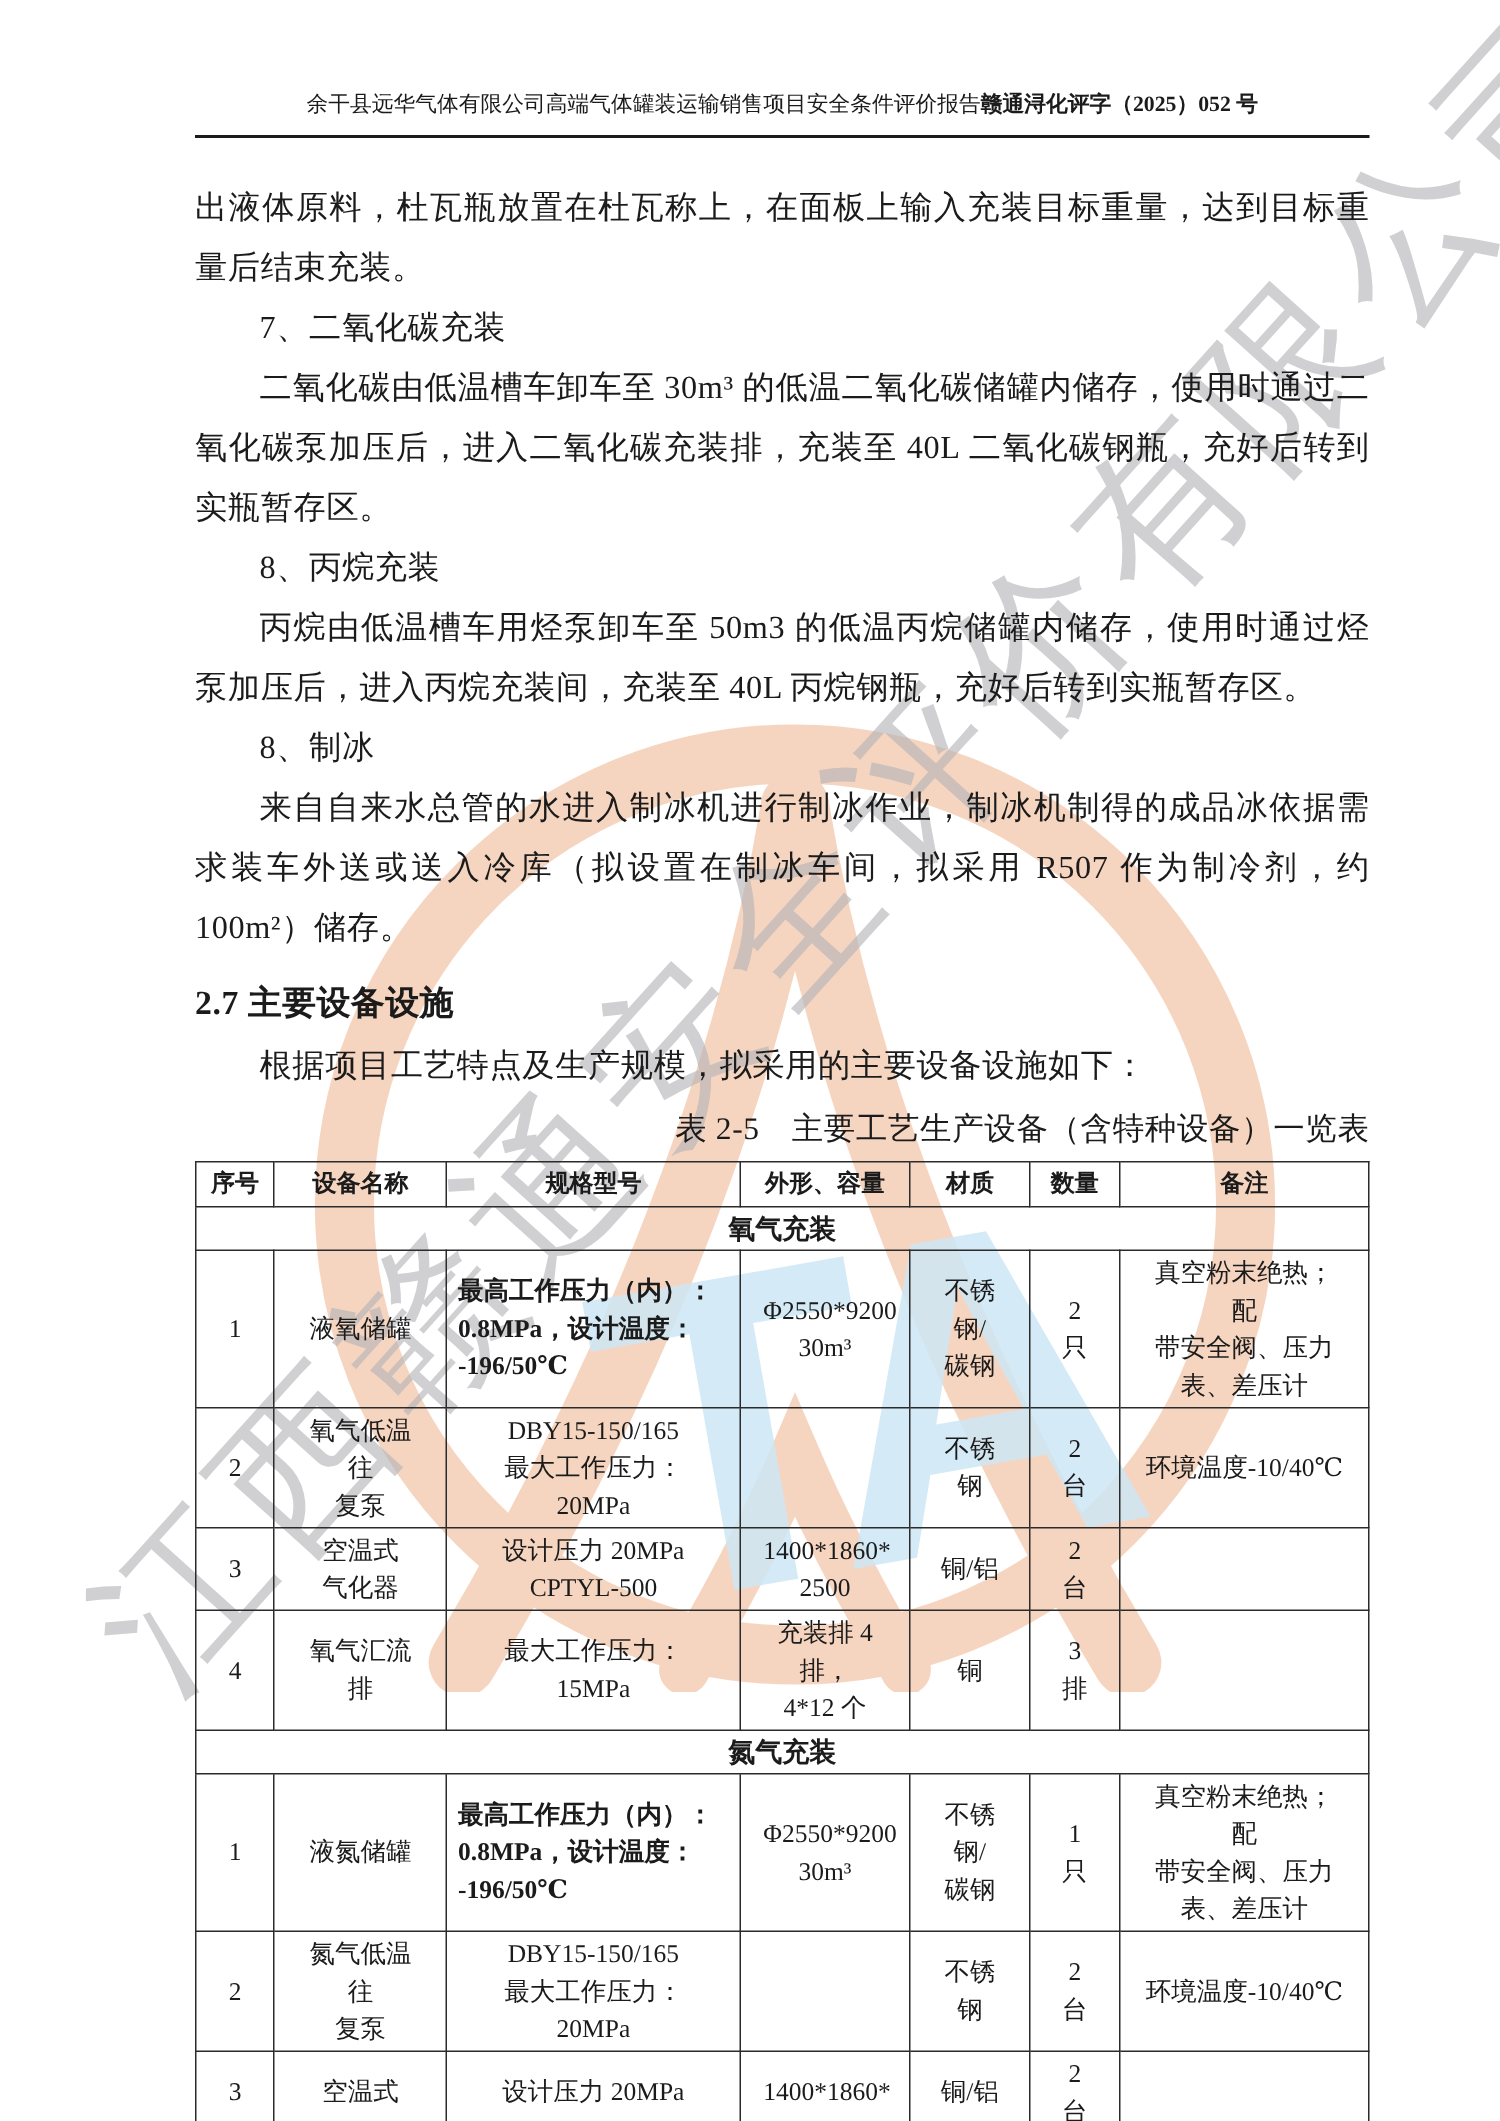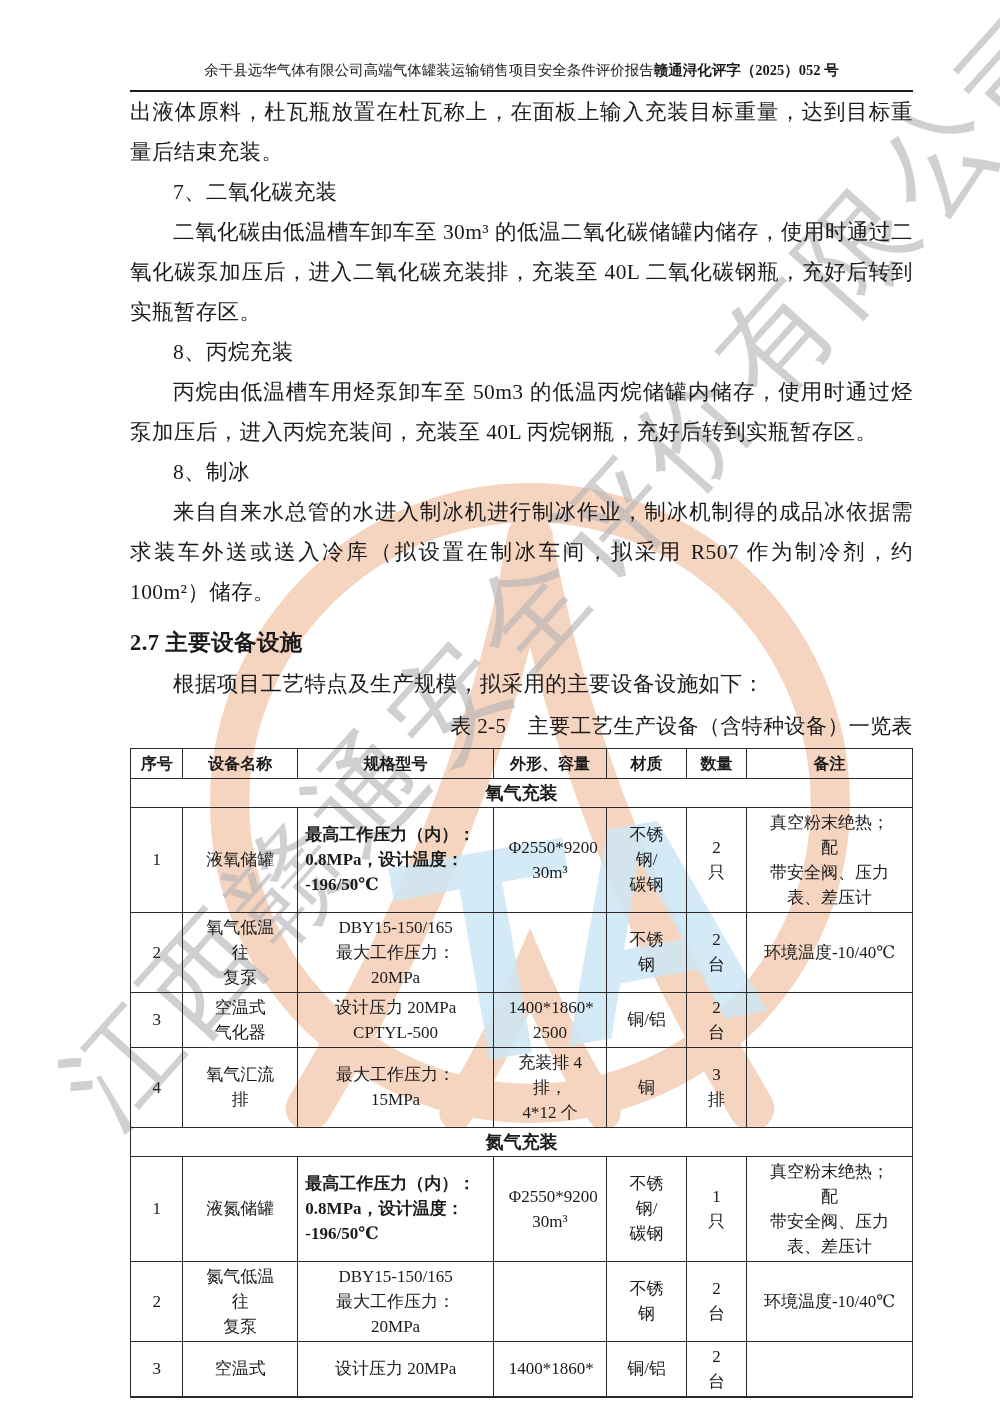--- a/index.html
+++ b/index.html
@@ -34,21 +34,21 @@
   }
   
   .content{position:relative;z-index:1;padding:60px 87px 0 130px;}
   .doc-header{
     display:flex;justify-content:center;align-items:flex-end;
     font-size:14.5px;line-height:1.5;
     border-bottom:2px solid #1b1b1b;
     padding-bottom:8px;
   }
   .doc-header .right{font-weight:600;}
-  .body-text{font-size:21.5px;line-height:40px;text-align:justify;letter-spacing:.4px;}
+  .body-text{margin-top:26px;font-size:21.5px;line-height:40px;text-align:justify;letter-spacing:.4px;}
   .body-text p{margin:0;}
   .indent{text-indent:2em;}
   .h-27{font-weight:bold;font-size:22.5px;margin-top:10px !important;line-height:42px;}
   .table-title{font-weight:normal;font-size:21px;text-align:right;text-indent:0;line-height:40px;margin-top:2px !important;}
   
   table.equip{
     width:100%;border-collapse:collapse;table-layout:fixed;
     font-size:17px;margin-top:2px;
     border:1.5px solid #2b2b2b;
     border-bottom-width:2.5px;

